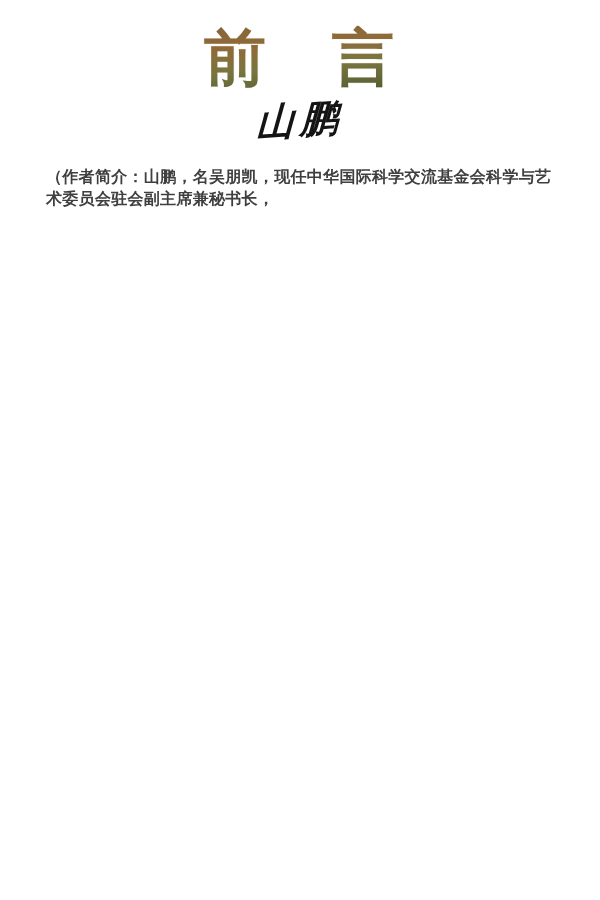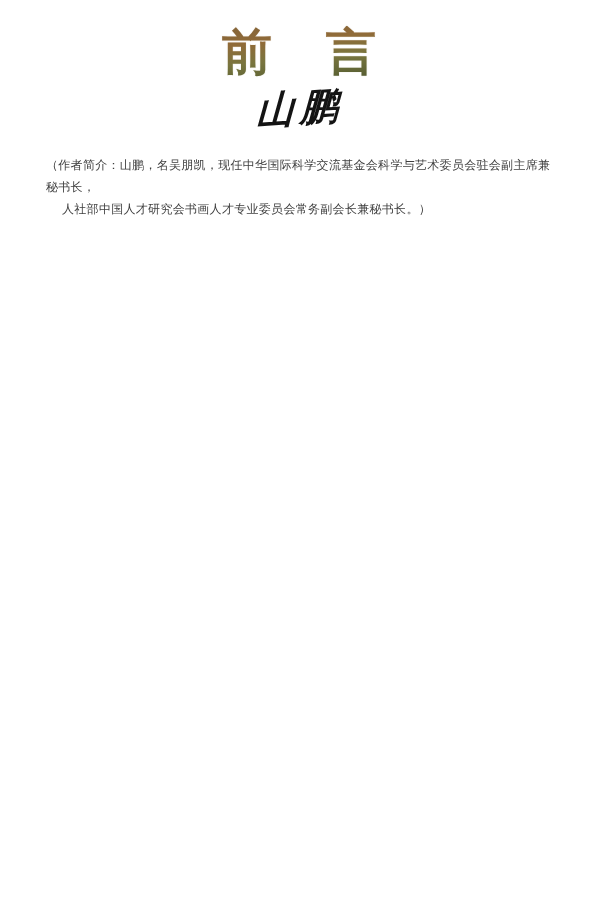--- a/index.html
+++ b/index.html
@@ -16,21 +16,21 @@
     overflow: hidden;
   }
   .title-block {
     text-align: center;
     padding-top: 26px;
   }
   .doc-title {
     display: inline-block;
     font-family: "Liberation Serif", serif;
     font-weight: bold;
-    font-size: 50px;
+    font-size: 62px;
     line-height: 1.05;
     letter-spacing: 2px;
     color: #7c5a2e;
     text-shadow: 0 0 1px rgba(120,110,70,0.35);
   }
   @supports ((-webkit-background-clip: text) or (background-clip: text)) {
     .doc-title {
       background: linear-gradient(175deg, #8a6134 0%, #9d6a33 30%, #7a7a3c 60%, #55622f 85%, #3f4e2a 100%);
       -webkit-background-clip: text;
       background-clip: text;
@@ -56,39 +56,39 @@
     text-align: justify;
     color: #1f1f1f;
     letter-spacing: 0.2px;
   }
   .content p {
     margin: 0;
     text-indent: 2em;
   }
   .footnote {
     margin: 20px 40px 17px 46px;
-    font-size: 12px;
+    font-size: 16px;
     line-height: 22px;
     color: #3f3f3f;
     letter-spacing: 0.3px;
+    font-weight: bold;
   }
   .footnote .fn-line2 { padding-left: 16px; }
 </style>
 </head>
 <body>
 
 <div class="page">
 
   <div class="title-block">
     <div class="doc-title">前　言</div>
     <br>
     <span class="signature">山鹏</span>
   </div>
 
   <div class="content">
   </div>
 
   <div class="footnote">
     <div class="fn-line1">（作者简介：山鹏，名吴朋凯，现任中华国际科学交流基金会科学与艺术委员会驻会副主席兼秘书长，</div>
-    <div class="fn-line2">人社部中国人才研究会书画人才专业委员会常务副会长兼秘书长。）</div>
   </div>
 
 </div>
 
 </body></html>

